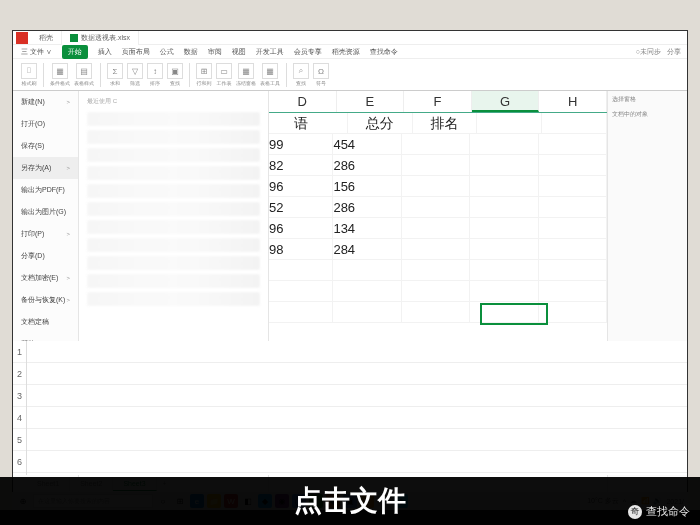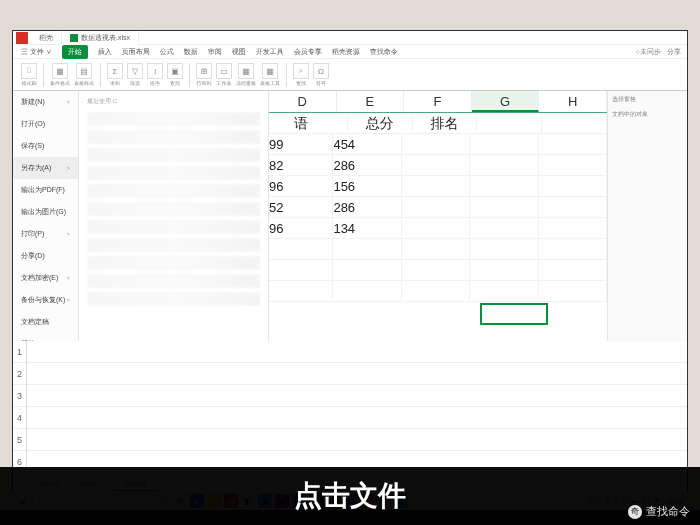--- a/index.html
+++ b/index.html
@@ -67,21 +67,21 @@
 .statusbar { position: absolute; bottom: 0; left: 0; right: 0; height: 16px; background: #f5f5f5; border-top: 1px solid #ddd; display: flex; align-items: center; font-size: 7px; color: #888; padding: 0 6px; }
 .statusbar .sb-right { margin-left: auto; display: flex; gap: 6px; align-items: center; }
 
 .taskbar { position: absolute; left: 12px; right: 12px; bottom: 0; height: 18px; background: #e8e8e8; display: flex; align-items: center; padding: 0 4px; gap: 3px; font-size: 7px; }
 .tb-search { width: 120px; height: 14px; background: #fff; border: 1px solid #ccc; font-size: 6px; color: #999; padding-left: 4px; line-height: 12px; }
 .tb-icon { width: 14px; height: 14px; display: flex; align-items: center; justify-content: center; font-size: 8px; }
 .tb-right { margin-left: auto; display: flex; gap: 4px; align-items: center; color: #555; }
 
 .tb-colored { border-radius: 2px; }
 
-.subtitle { position: absolute; bottom: 0; left: 0; right: 0; height: 58px; background: rgba(0,0,0,0.95); color: #fff; display: flex; align-items: center; justify-content: center; font-size: 28px; font-weight: bold; }
+.subtitle { position: absolute; bottom: 0; left: 0; right: 0; height: 48px; background: rgba(0,0,0,0.95); color: #fff; display: flex; align-items: center; justify-content: center; font-size: 28px; font-weight: bold; }
 .watermark { position: absolute; right: 10px; bottom: 6px; display: flex; align-items: center; gap: 4px; color: #fff; font-size: 11px; opacity: 0.9; }
 .wm-icon { width: 14px; height: 14px; background: #fff; border-radius: 50%; display: flex; align-items: center; justify-content: center; color: #333; font-size: 9px; }
 </style>
 </head>
 <body>
 
 <div class="top-right-brand">天</div>
 
 <div class="monitor-frame">
   <div class="screen">
@@ -289,20 +289,27 @@
             <div class="sheet-row">
               <div class="cell">52</div>
               <div class="cell">286</div>
               <div class="cell"></div>
               <div class="cell"></div>
               <div class="cell"></div>
             </div>
             <div class="sheet-row">
               <div class="cell">96</div>
               <div class="cell">134</div>
+              <div class="cell"></div>
+              <div class="cell"></div>
+              <div class="cell"></div>
+            </div>
+            <div class="sheet-row">
+              <div class="cell">98</div>
+              <div class="cell">284</div>
               <div class="cell"></div>
               <div class="cell"></div>
               <div class="cell"></div>
             </div>
             <div class="sheet-row">
               <div class="cell"></div>
               <div class="cell"></div>
               <div class="cell"></div>
               <div class="cell"></div>
               <div class="cell"></div>

